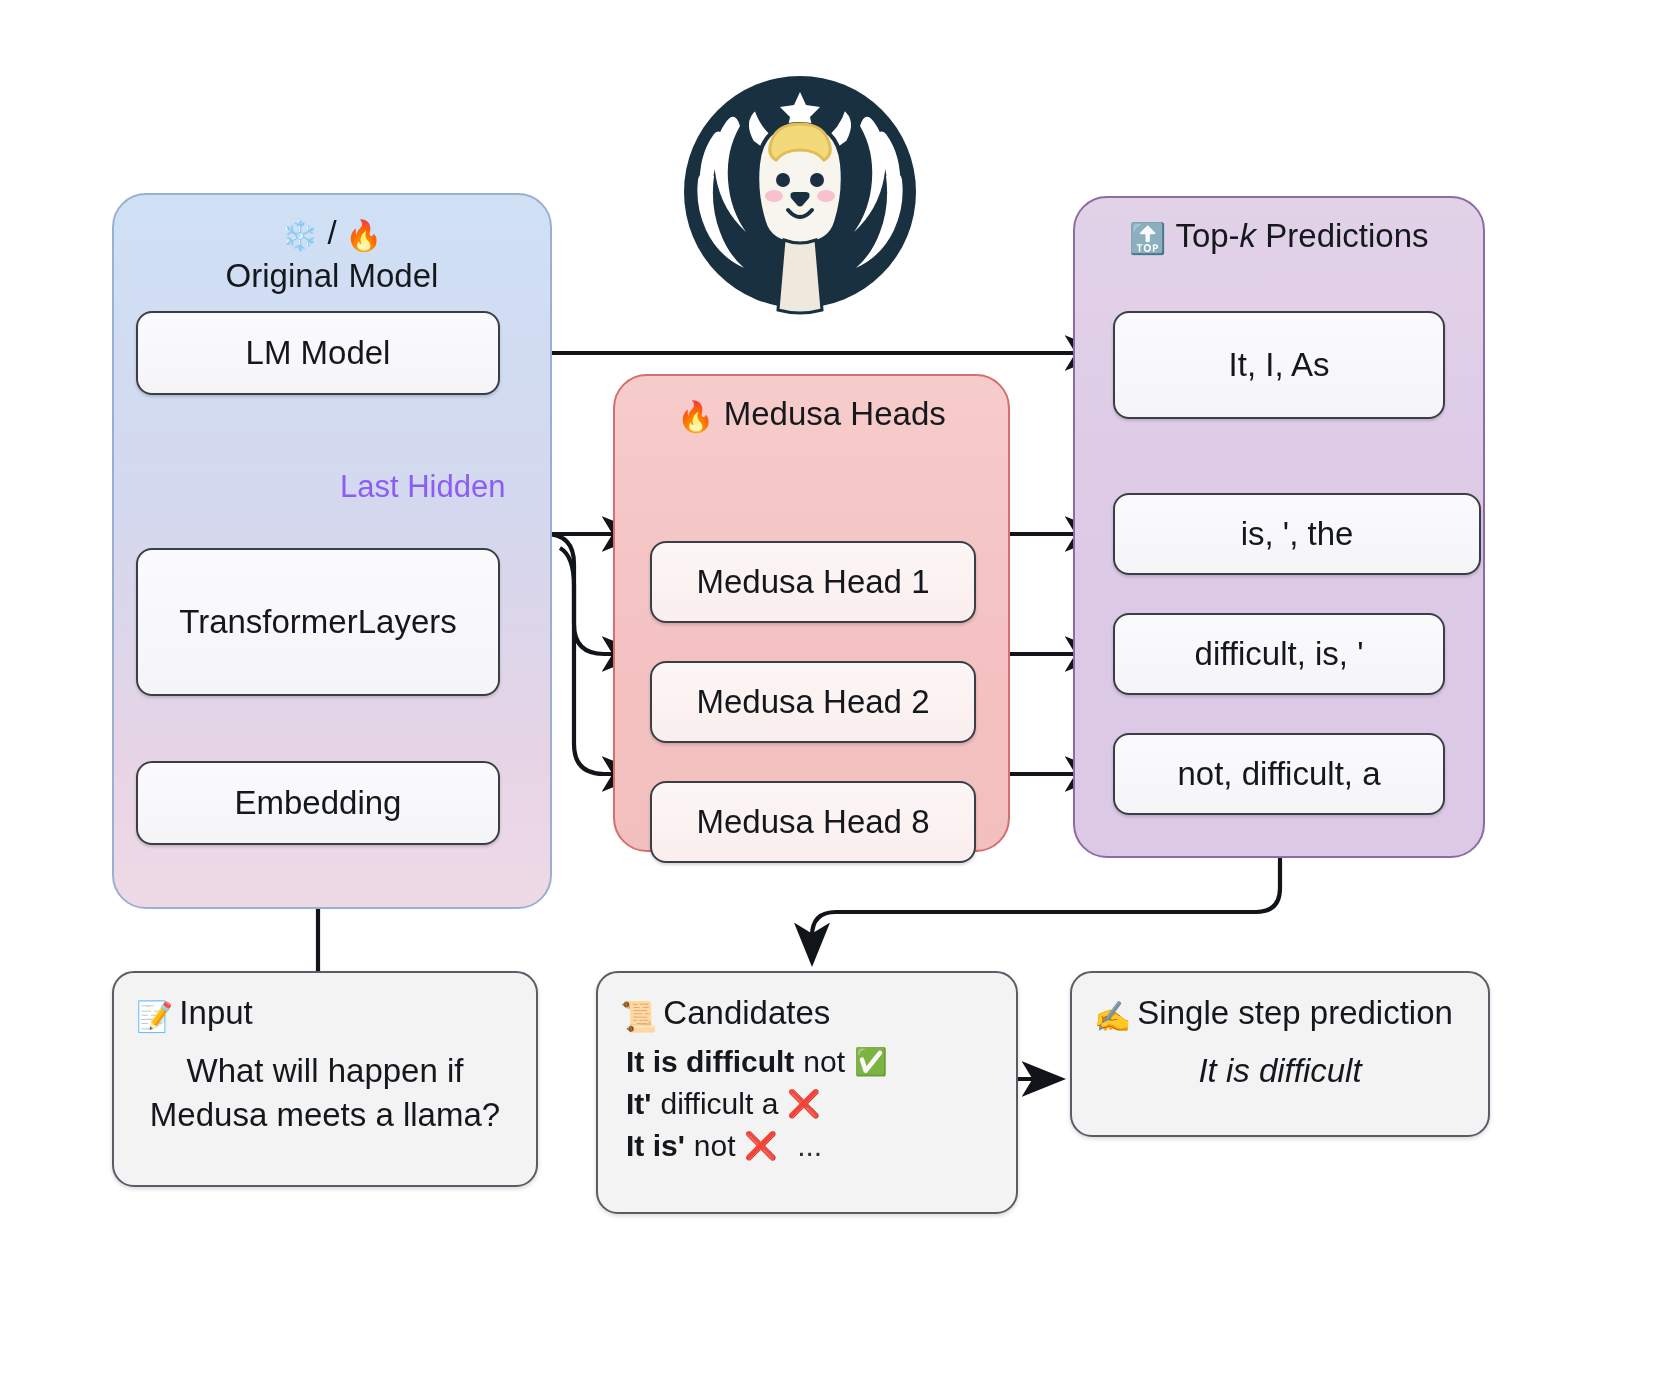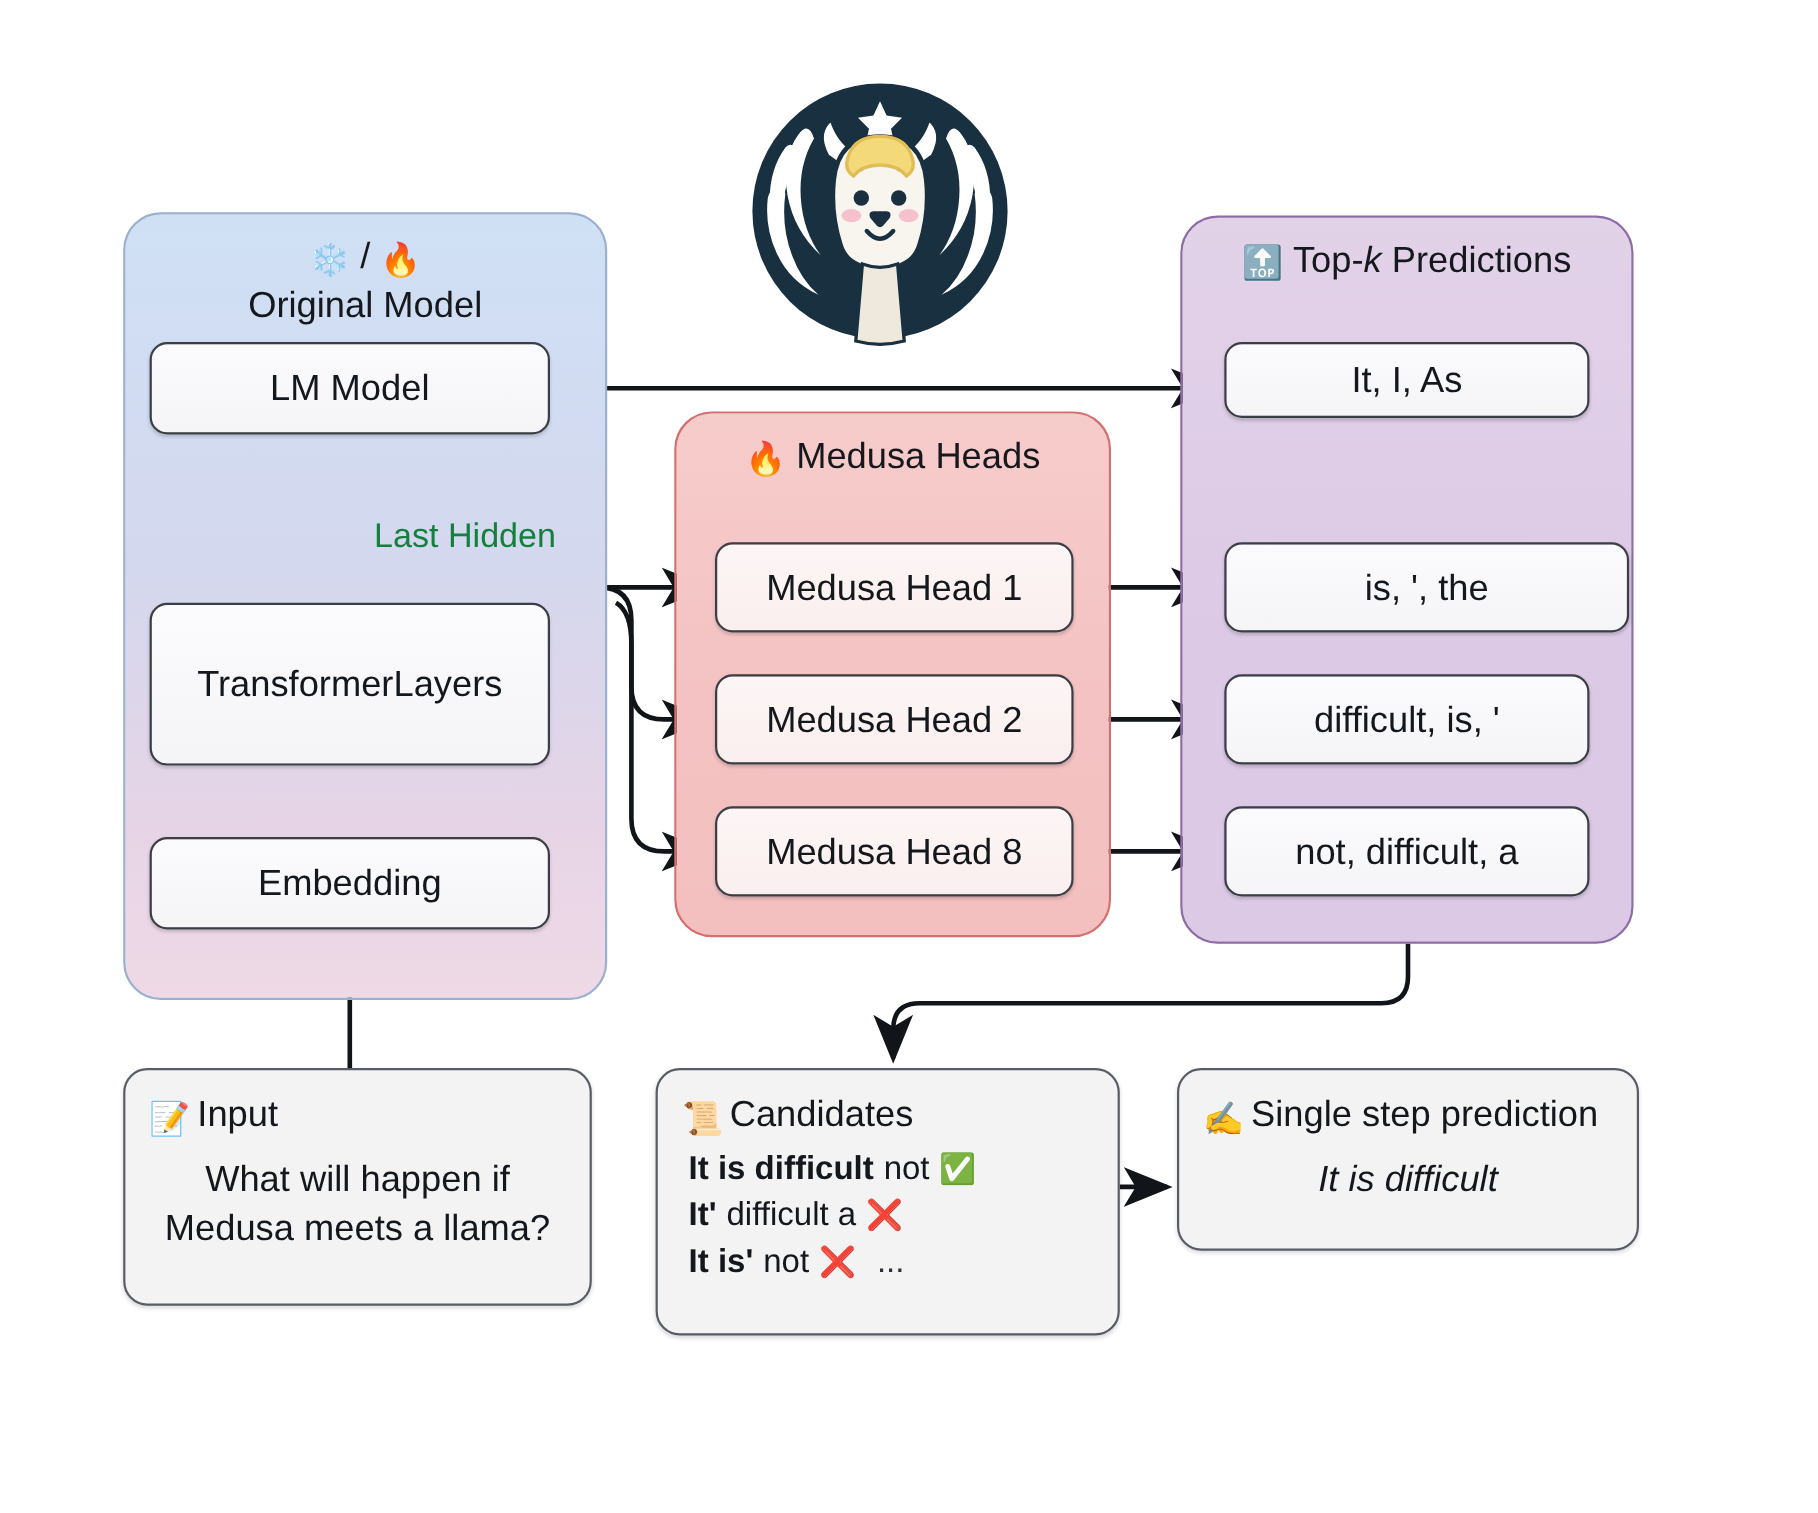--- a/index.html
+++ b/index.html
@@ -36,35 +36,35 @@
 
   
   .node{
     position:absolute;box-sizing:border-box;
     border:2.5px solid #3a3f46;border-radius:16px;
     background:linear-gradient(180deg,#fbfbfd 0%,#f5f5f8 100%);
     box-shadow:0 2px 3px rgba(20,20,30,.18);
     display:flex;align-items:center;justify-content:center;
     font-size:33px;line-height:1.18;text-align:center;color:#14181d;
   }
-  .node.rose{background:linear-gradient(180deg,#fdf6f6 0%,#faeeee 100%);}
+  .node.rose{background:linear-gradient(180deg,#fdf6f6 0%,#faeeee 100%);margin-top:48px;}
   .node.two-line{}
 
   
   #node-lm-head     {left:136px;top:311px;width:364px;height:84px;}
   #node-transformer {left:136px;top:548px;width:364px;height:148px;}
   #node-embedding   {left:136px;top:761px;width:364px;height:84px;}
 
   
   #node-head-1{left:650px;top:493px;width:326px;height:82px;}
   #node-head-2{left:650px;top:613px;width:326px;height:82px;}
   #node-head-3{left:650px;top:733px;width:326px;height:82px;}
 
   
-  #node-pred-0{left:1113px;top:311px;width:332px;height:69px;}
+  #node-pred-0{left:1113px;top:311px;width:332px;height:108px;}
   #node-pred-1{left:1113px;top:493px;width:368px;height:82px;}
   #node-pred-2{left:1113px;top:613px;width:332px;height:82px;}
   #node-pred-3{left:1113px;top:733px;width:332px;height:82px;}
 
   
   .card{
     position:absolute;box-sizing:border-box;
     border:2.5px solid #585d65;border-radius:22px;
     background:#f3f3f4;
     box-shadow:0 2px 4px rgba(20,20,30,.16);
@@ -94,21 +94,21 @@
     display:flex;align-items:center;gap:9px;
   }
   .cand-row .pfx{font-weight:bold;}
   .cand-row .sfx{font-weight:normal;}
   .cand-row .mark{font-size:27px;line-height:1;}
   .cand-row .ell{font-weight:normal;color:#2b2f35;margin-left:10px;}
 
   
   #label-last-hidden{
     position:absolute;left:340px;top:468px;width:260px;
-    font-size:31px;line-height:38px;color:#15803d;white-space:nowrap;
+    font-size:31px;line-height:38px;color:#8b5cf6;white-space:nowrap;
   }
 
   
   #logo{position:absolute;left:676px;top:68px;width:248px;height:248px;}
 
   svg.wires{position:absolute;left:0;top:0;width:1653px;height:1375px;
             pointer-events:none;overflow:visible;}
 </style>
 </head>
 <body>

